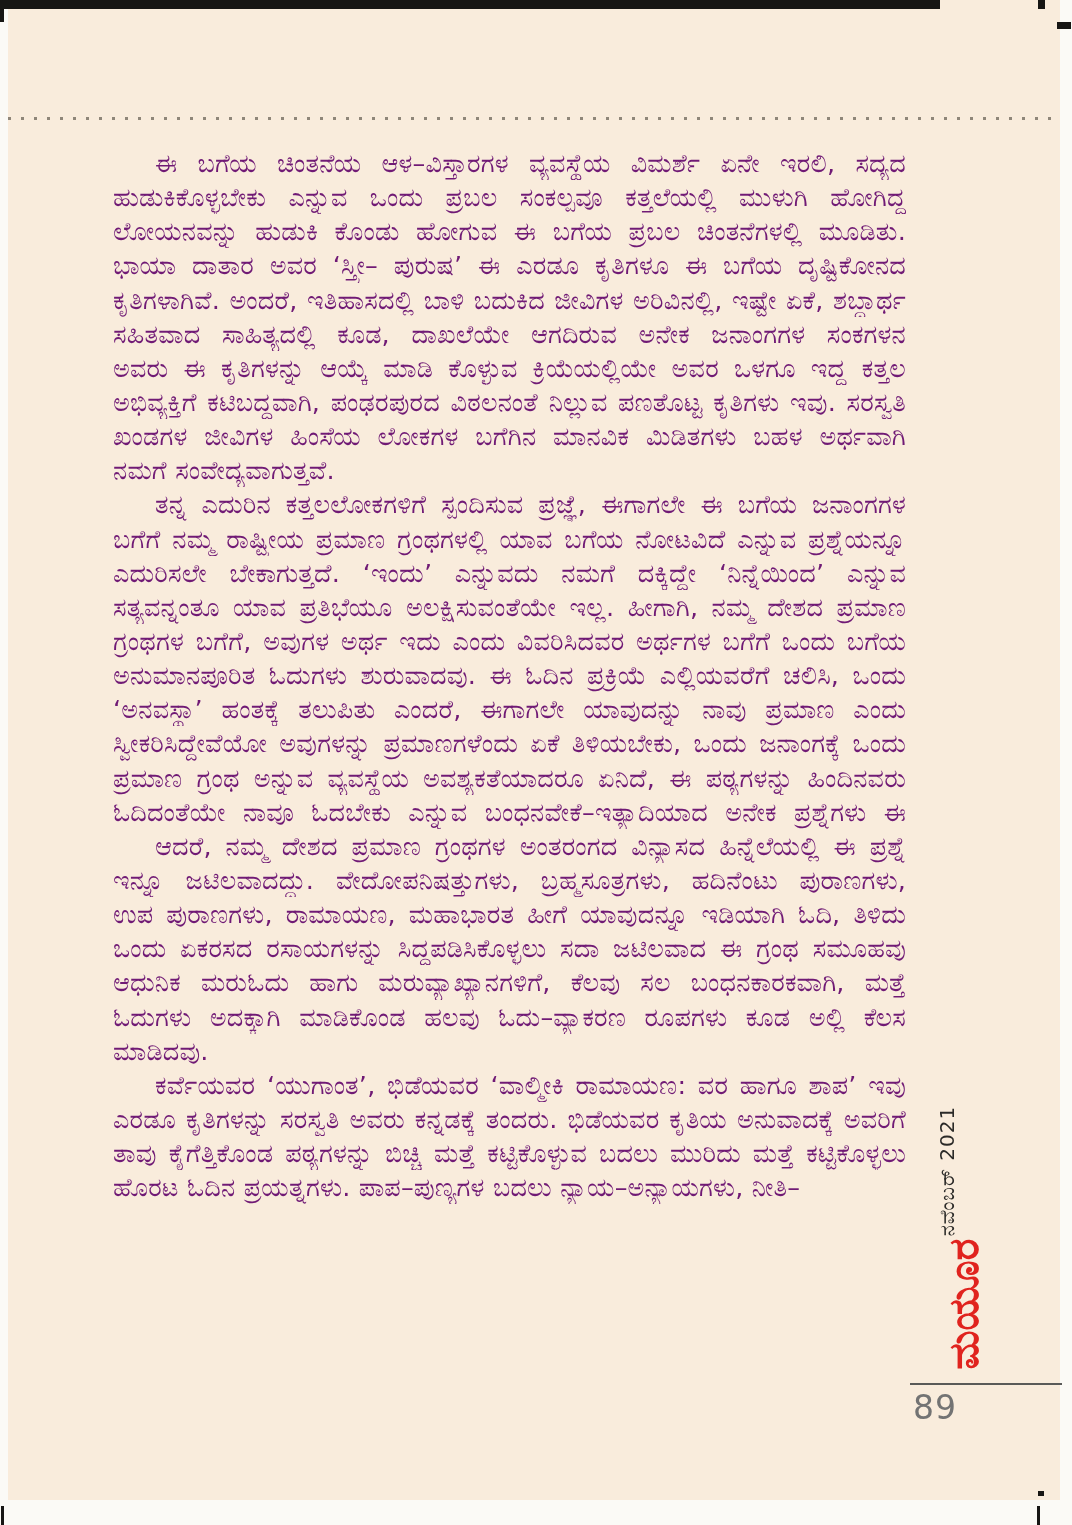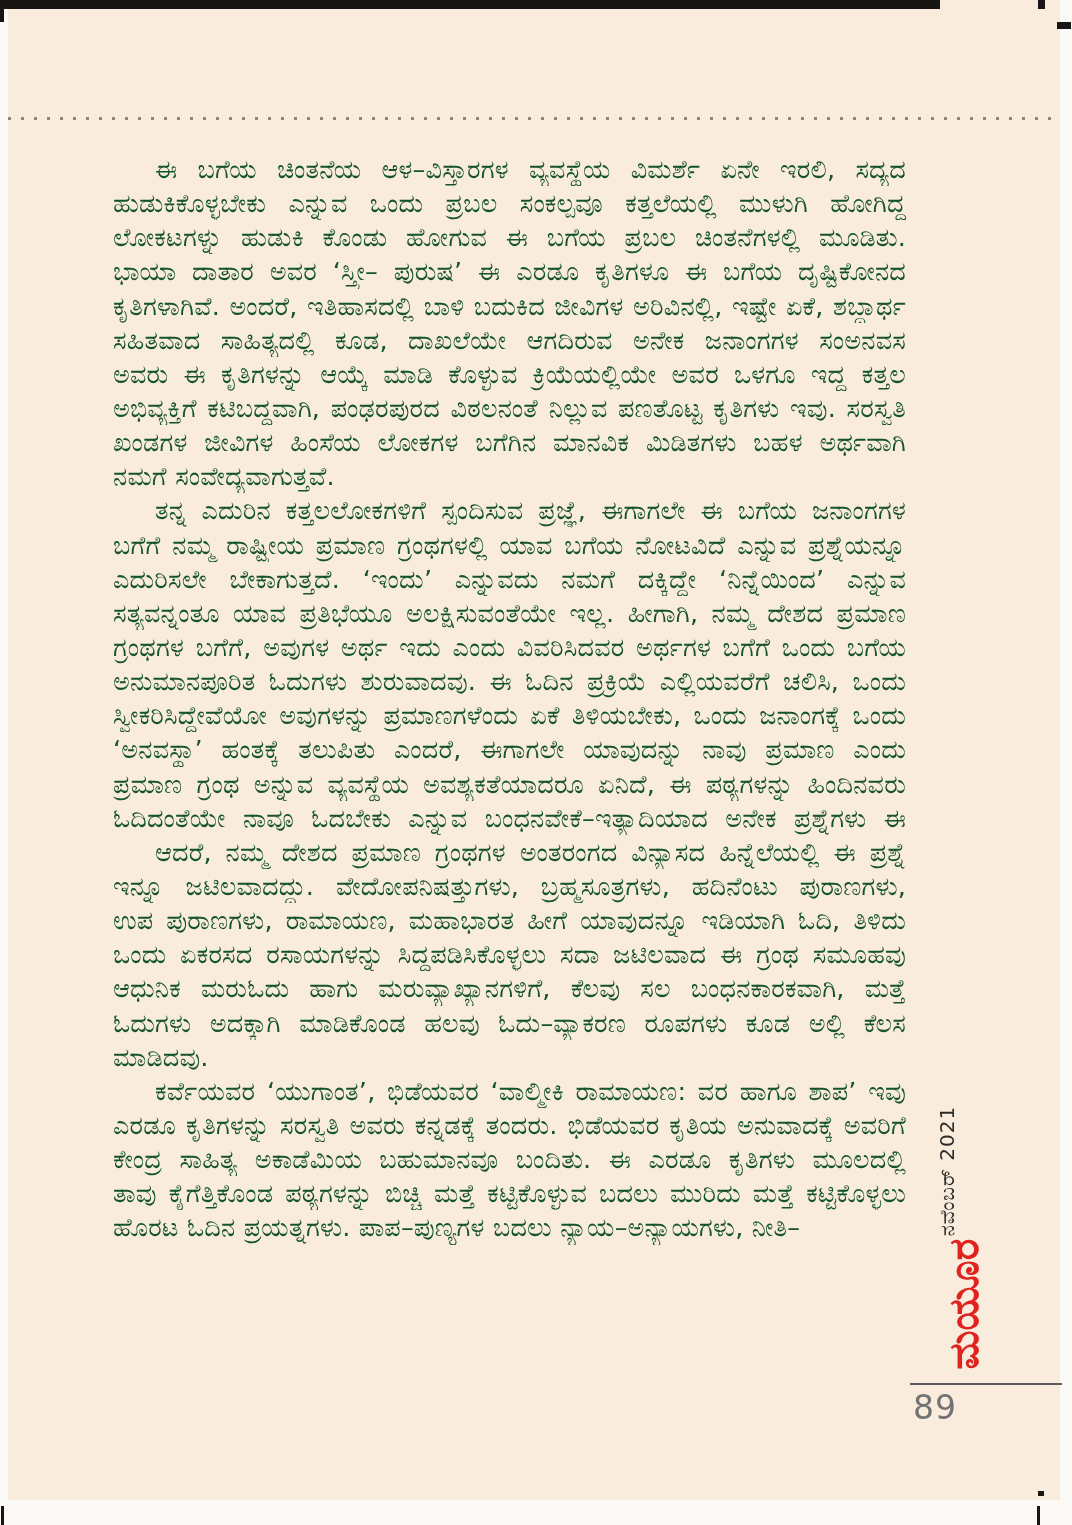--- a/index.html
+++ b/index.html
@@ -21,22 +21,22 @@
   .tick.tr{left:1038px;top:0;width:7px;height:9px;}
   .tick.r-dash{left:1057px;top:22px;width:14px;height:7px;}
   .tick.br-dot{left:1038px;top:1491px;width:6px;height:5px;}
   .tick.bl{left:1px;top:1506px;width:3px;height:19px;}
   .tick.bb{left:1037px;top:1506px;width:3px;height:19px;}
   .dotted-sep{
     position:absolute;left:8px;top:117px;width:1052px;height:3px;
     background-image:repeating-linear-gradient(to right,#8f8679 0 3px,transparent 3px 13px);
   }
   .article{
-    position:absolute;left:113px;top:152px;width:793px;
-    color:#14532d;
+    position:absolute;left:113px;top:146px;width:793px;
+    color:#701a75;
   }
   .pline{
     height:34.15px;line-height:34.15px;font-size:25.5px;
     text-align:justify;text-align-last:justify;
     overflow:hidden;white-space:normal;
     letter-spacing:.2px;
   }
   .pline.indent{padding-left:42px;}
   .pline.last{text-align-last:left;}
   .issue-date{
@@ -68,48 +68,47 @@
 <div class="tick r-dash"></div>
 <div class="tick br-dot"></div>
 <div class="tick bl"></div>
 <div class="tick bb"></div>
 
 <div class="dotted-sep"></div>
 
 <div class="article">
     <div class="pline indent" lang="kn">ಈ ಬಗೆಯ ಚಿಂತನೆಯ ಆಳ–ವಿಸ್ತಾರಗಳ ವ್ಯವಸ್ಥೆಯ ವಿಮರ್ಶೆ ಏನೇ ಇರಲಿ, ಸದ್ಯದ</div>
     <div class="pline" lang="kn">ಹುಡುಕಿಕೊಳ್ಳಬೇಕು ಎನ್ನುವ ಒಂದು ಪ್ರಬಲ ಸಂಕಲ್ಪವೂ ಕತ್ತಲೆಯಲ್ಲಿ ಮುಳುಗಿ ಹೋಗಿದ್ದ</div>
-    <div class="pline" lang="kn">ಲೋಕಟಗಳ್ನು ಹುಡುಕಿ ಕೊಂಡು ಹೋಗುವ ಈ ಬಗೆಯ ಪ್ರಬಲ ಚಿಂತನೆಗಳಲ್ಲಿ ಮೂಡಿತು.</div>
+    <div class="pline" lang="kn">ಲೋಯನವನ್ನು ಹುಡುಕಿ ಕೊಂಡು ಹೋಗುವ ಈ ಬಗೆಯ ಪ್ರಬಲ ಚಿಂತನೆಗಳಲ್ಲಿ ಮೂಡಿತು.</div>
     <div class="pline" lang="kn">ಭಾಯಾ ದಾತಾರ ಅವರ ‘ಸ್ತ್ರೀ– ಪುರುಷ’ ಈ ಎರಡೂ ಕೃತಿಗಳೂ ಈ ಬಗೆಯ ದೃಷ್ಟಿಕೋನದ</div>
     <div class="pline" lang="kn">ಕೃತಿಗಳಾಗಿವೆ. ಅಂದರೆ, ಇತಿಹಾಸದಲ್ಲಿ ಬಾಳಿ ಬದುಕಿದ ಜೀವಿಗಳ ಅರಿವಿನಲ್ಲಿ, ಇಷ್ಟೇ ಏಕೆ, ಶಬ್ದಾರ್ಥ</div>
-    <div class="pline" lang="kn">ಸಹಿತವಾದ ಸಾಹಿತ್ಯದಲ್ಲಿ ಕೂಡ, ದಾಖಲೆಯೇ ಆಗದಿರುವ ಅನೇಕ ಜನಾಂಗಗಳ ಸಂಅನವಸ</div>
+    <div class="pline" lang="kn">ಸಹಿತವಾದ ಸಾಹಿತ್ಯದಲ್ಲಿ ಕೂಡ, ದಾಖಲೆಯೇ ಆಗದಿರುವ ಅನೇಕ ಜನಾಂಗಗಳ ಸಂಕಗಳನ</div>
     <div class="pline" lang="kn">ಅವರು ಈ ಕೃತಿಗಳನ್ನು ಆಯ್ಕೆ ಮಾಡಿ ಕೊಳ್ಳುವ ಕ್ರಿಯೆಯಲ್ಲಿಯೇ ಅವರ ಒಳಗೂ ಇದ್ದ ಕತ್ತಲ</div>
     <div class="pline" lang="kn">ಅಭಿವ್ಯಕ್ತಿಗೆ ಕಟಿಬದ್ಧವಾಗಿ, ಪಂಢರಪುರದ ವಿಠಲನಂತೆ ನಿಲ್ಲುವ ಪಣತೊಟ್ಟ ಕೃತಿಗಳು ಇವು. ಸರಸ್ವತಿ</div>
     <div class="pline" lang="kn">ಖಂಡಗಳ ಜೀವಿಗಳ ಹಿಂಸೆಯ ಲೋಕಗಳ ಬಗೆಗಿನ ಮಾನವಿಕ ಮಿಡಿತಗಳು ಬಹಳ ಅರ್ಥವಾಗಿ</div>
     <div class="pline last" lang="kn">ನಮಗೆ ಸಂವೇದ್ಯವಾಗುತ್ತವೆ.</div>
     <div class="pline indent" lang="kn">ತನ್ನ ಎದುರಿನ ಕತ್ತಲಲೋಕಗಳಿಗೆ ಸ್ಪಂದಿಸುವ ಪ್ರಜ್ಞೆ, ಈಗಾಗಲೇ ಈ ಬಗೆಯ ಜನಾಂಗಗಳ</div>
     <div class="pline" lang="kn">ಬಗೆಗೆ ನಮ್ಮ ರಾಷ್ಟ್ರೀಯ ಪ್ರಮಾಣ ಗ್ರಂಥಗಳಲ್ಲಿ ಯಾವ ಬಗೆಯ ನೋಟವಿದೆ ಎನ್ನುವ ಪ್ರಶ್ನೆಯನ್ನೂ</div>
     <div class="pline" lang="kn">ಎದುರಿಸಲೇ ಬೇಕಾಗುತ್ತದೆ. ‘ಇಂದು’ ಎನ್ನುವದು ನಮಗೆ ದಕ್ಕಿದ್ದೇ ‘ನಿನ್ನೆಯಿಂದ’ ಎನ್ನುವ</div>
     <div class="pline" lang="kn">ಸತ್ಯವನ್ನಂತೂ ಯಾವ ಪ್ರತಿಭೆಯೂ ಅಲಕ್ಷಿಸುವಂತೆಯೇ ಇಲ್ಲ. ಹೀಗಾಗಿ, ನಮ್ಮ ದೇಶದ ಪ್ರಮಾಣ</div>
     <div class="pline" lang="kn">ಗ್ರಂಥಗಳ ಬಗೆಗೆ, ಅವುಗಳ ಅರ್ಥ ಇದು ಎಂದು ವಿವರಿಸಿದವರ ಅರ್ಥಗಳ ಬಗೆಗೆ ಒಂದು ಬಗೆಯ</div>
     <div class="pline" lang="kn">ಅನುಮಾನಪೂರಿತ ಓದುಗಳು ಶುರುವಾದವು. ಈ ಓದಿನ ಪ್ರಕ್ರಿಯೆ ಎಲ್ಲಿಯವರೆಗೆ ಚಲಿಸಿ, ಒಂದು</div>
+    <div class="pline" lang="kn">‘ಅನವಸ್ಥಾ’ ಹಂತಕ್ಕೆ ತಲುಪಿತು ಎಂದರೆ, ಈಗಾಗಲೇ ಯಾವುದನ್ನು ನಾವು ಪ್ರಮಾಣ ಎಂದು</div>
     <div class="pline" lang="kn">ಸ್ವೀಕರಿಸಿದ್ದೇವೆಯೋ ಅವುಗಳನ್ನು ಪ್ರಮಾಣಗಳೆಂದು ಏಕೆ ತಿಳಿಯಬೇಕು, ಒಂದು ಜನಾಂಗಕ್ಕೆ ಒಂದು</div>
-    <div class="pline" lang="kn">‘ಅನವಸ್ಥಾ’ ಹಂತಕ್ಕೆ ತಲುಪಿತು ಎಂದರೆ, ಈಗಾಗಲೇ ಯಾವುದನ್ನು ನಾವು ಪ್ರಮಾಣ ಎಂದು</div>
     <div class="pline" lang="kn">ಪ್ರಮಾಣ ಗ್ರಂಥ ಅನ್ನುವ ವ್ಯವಸ್ಥೆಯ ಅವಶ್ಯಕತೆಯಾದರೂ ಏನಿದೆ, ಈ ಪಠ್ಯಗಳನ್ನು ಹಿಂದಿನವರು</div>
     <div class="pline" lang="kn">ಓದಿದಂತೆಯೇ ನಾವೂ ಓದಬೇಕು ಎನ್ನುವ ಬಂಧನವೇಕೆ–ಇತ್ಯಾದಿಯಾದ ಅನೇಕ ಪ್ರಶ್ನೆಗಳು ಈ</div>
     <div class="pline indent" lang="kn">ಆದರೆ, ನಮ್ಮ ದೇಶದ ಪ್ರಮಾಣ ಗ್ರಂಥಗಳ ಅಂತರಂಗದ ವಿನ್ಯಾಸದ ಹಿನ್ನೆಲೆಯಲ್ಲಿ ಈ ಪ್ರಶ್ನೆ</div>
     <div class="pline" lang="kn">ಇನ್ನೂ ಜಟಿಲವಾದದ್ದು. ವೇದೋಪನಿಷತ್ತುಗಳು, ಬ್ರಹ್ಮಸೂತ್ರಗಳು, ಹದಿನೆಂಟು ಪುರಾಣಗಳು,</div>
     <div class="pline" lang="kn">ಉಪ ಪುರಾಣಗಳು, ರಾಮಾಯಣ, ಮಹಾಭಾರತ ಹೀಗೆ ಯಾವುದನ್ನೂ ಇಡಿಯಾಗಿ ಓದಿ, ತಿಳಿದು</div>
     <div class="pline" lang="kn">ಒಂದು ಏಕರಸದ ರಸಾಯಗಳನ್ನು ಸಿದ್ಧಪಡಿಸಿಕೊಳ್ಳಲು ಸದಾ ಜಟಿಲವಾದ ಈ ಗ್ರಂಥ ಸಮೂಹವು</div>
     <div class="pline" lang="kn">ಆಧುನಿಕ ಮರುಓದು ಹಾಗು ಮರುವ್ಯಾಖ್ಯಾನಗಳಿಗೆ, ಕೆಲವು ಸಲ ಬಂಧನಕಾರಕವಾಗಿ, ಮತ್ತೆ</div>
     <div class="pline" lang="kn">ಓದುಗಳು ಅದಕ್ಕಾಗಿ ಮಾಡಿಕೊಂಡ ಹಲವು ಓದು–ವ್ಯಾಕರಣ ರೂಪಗಳು ಕೂಡ ಅಲ್ಲಿ ಕೆಲಸ</div>
     <div class="pline last" lang="kn">ಮಾಡಿದವು.</div>
     <div class="pline indent" lang="kn">ಕರ್ವೆಯವರ ‘ಯುಗಾಂತ’, ಭಿಡೆಯವರ ‘ವಾಲ್ಮೀಕಿ ರಾಮಾಯಣ: ವರ ಹಾಗೂ ಶಾಪ’ ಇವು</div>
     <div class="pline" lang="kn">ಎರಡೂ ಕೃತಿಗಳನ್ನು ಸರಸ್ವತಿ ಅವರು ಕನ್ನಡಕ್ಕೆ ತಂದರು. ಭಿಡೆಯವರ ಕೃತಿಯ ಅನುವಾದಕ್ಕೆ ಅವರಿಗೆ</div>
-    <div class="pline" lang="kn">ಕೇಂದ್ರ ಸಾಹಿತ್ಯ ಅಕಾಡೆಮಿಯ ಬಹುಮಾನವೂ ಬಂದಿತು. ಈ ಎರಡೂ ಕೃತಿಗಳು ಮೂಲದಲ್ಲಿ</div>
     <div class="pline" lang="kn">ತಾವು ಕೈಗೆತ್ತಿಕೊಂಡ ಪಠ್ಯಗಳನ್ನು ಬಿಚ್ಚಿ ಮತ್ತೆ ಕಟ್ಟಿಕೊಳ್ಳುವ ಬದಲು ಮುರಿದು ಮತ್ತೆ ಕಟ್ಟಿಕೊಳ್ಳಲು</div>
     <div class="pline last" lang="kn">ಹೊರಟ ಓದಿನ ಪ್ರಯತ್ನಗಳು. ಪಾಪ–ಪುಣ್ಯಗಳ ಬದಲು ನ್ಯಾಯ–ಅನ್ಯಾಯಗಳು, ನೀತಿ–</div>
   </div>
 
 <div class="issue-date">ನವೆಂಬರ್ 2021</div>
 
 <div class="magazine-name">ಮಯೂರ</div>
 
 <div class="pageno-rule"></div>
 <div class="page-number">89</div>

